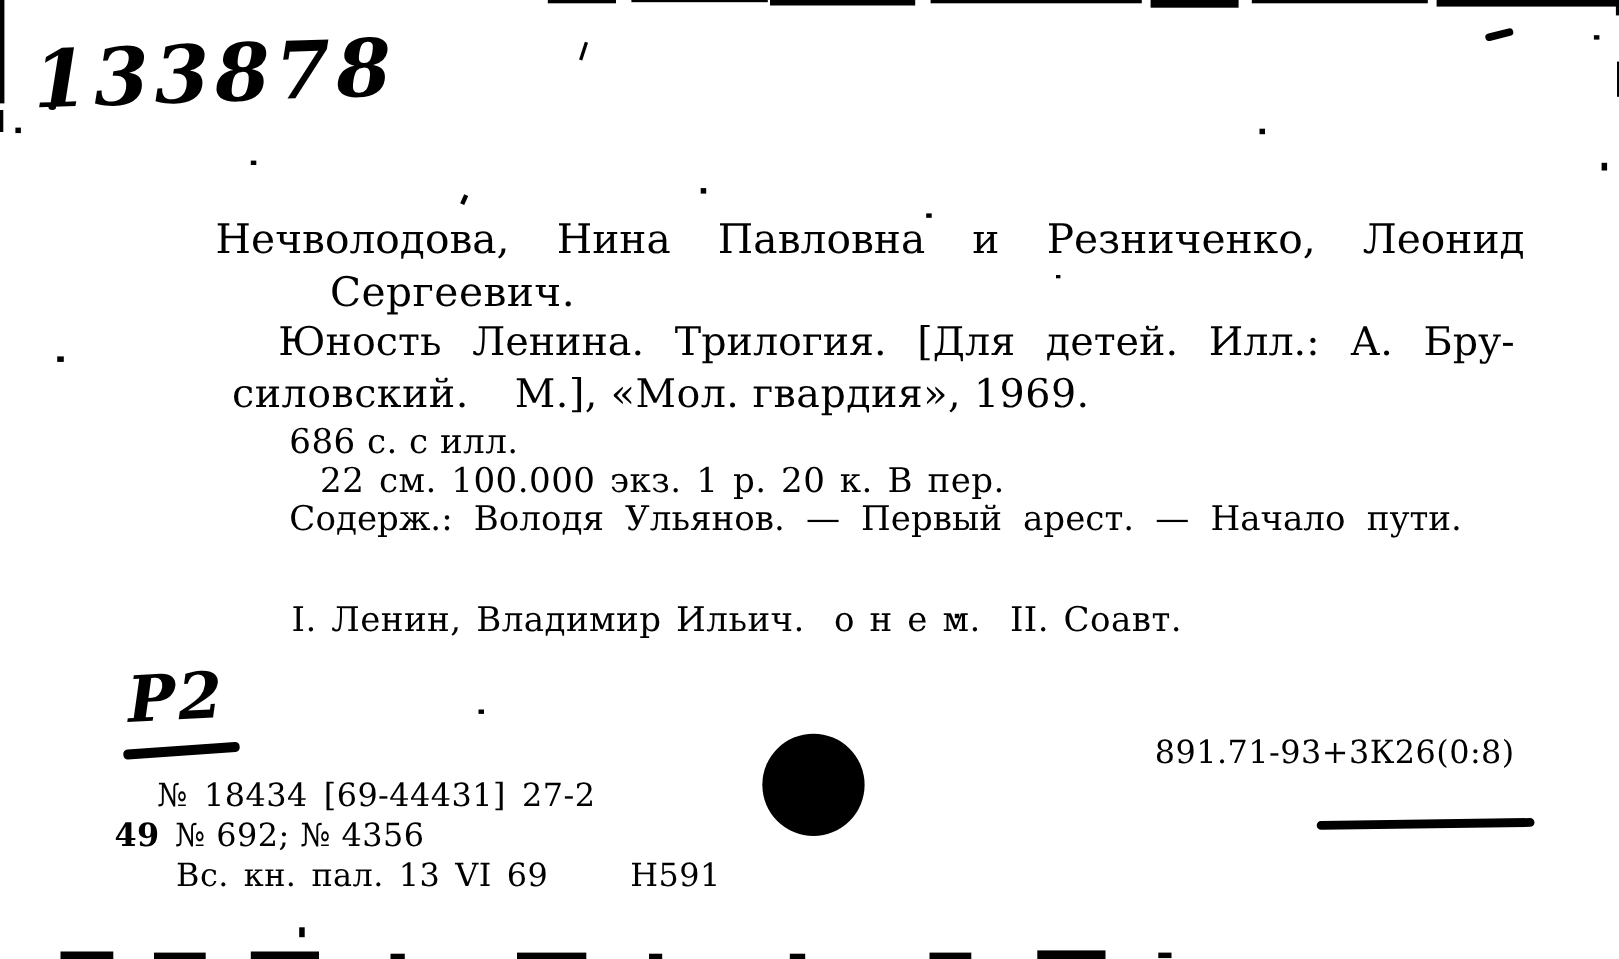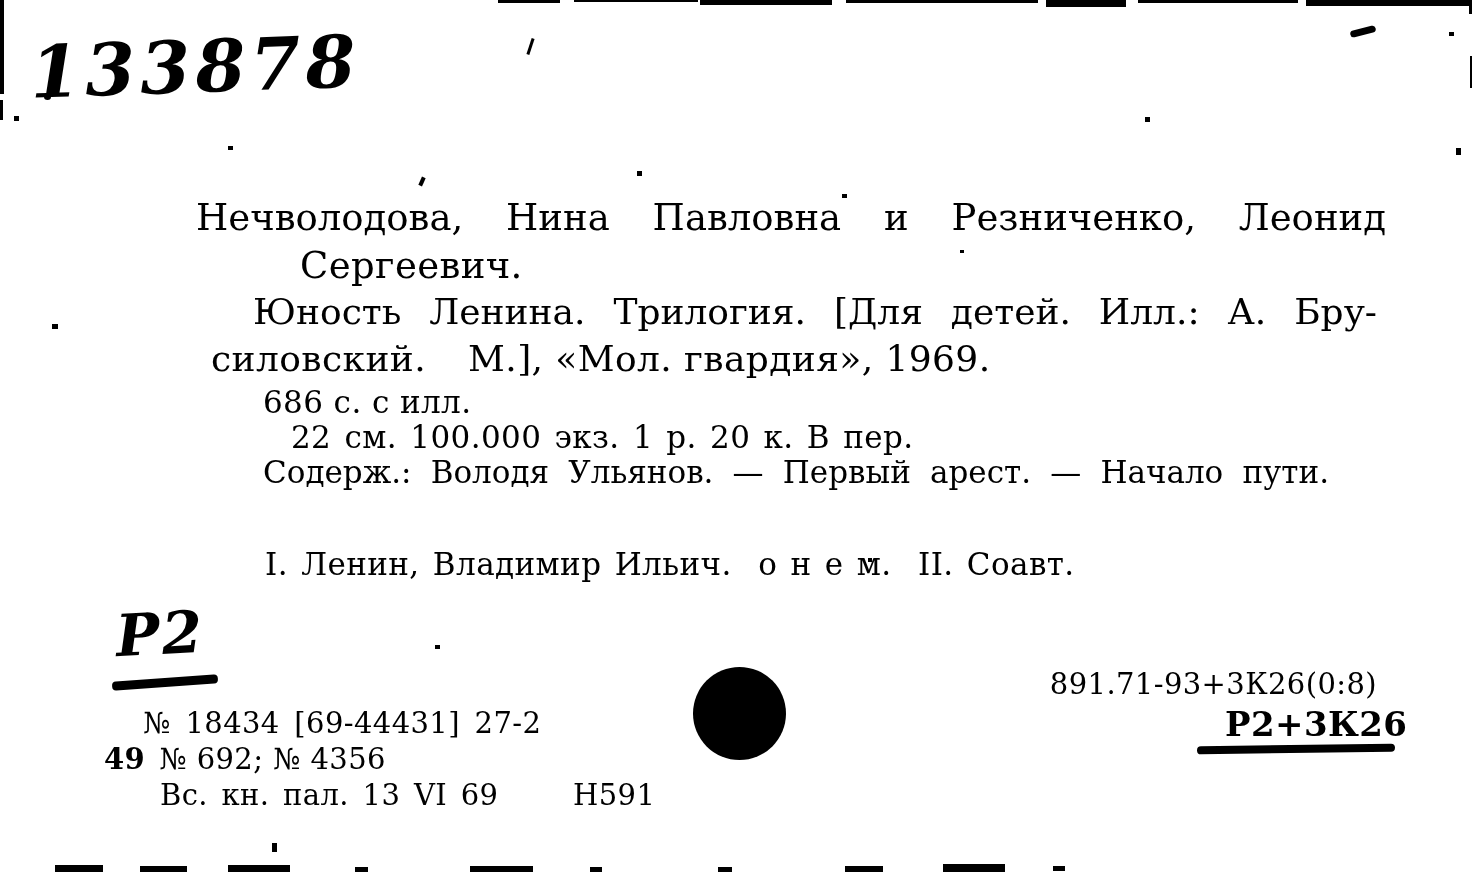--- a/index.html
+++ b/index.html
@@ -82,21 +82,20 @@
   <div class="underline-bar" style="left:112px; top:678px; width:106px; height:9px; border-radius:4px; transform:rotate(-4deg);"></div>
 
   <div class="abs stamp line" style="left:143px; top:708px; word-spacing:5px;">№ 18434 [69-44431] 27-2</div>
   <div class="abs" style="left:104px; top:744px;">
     <span class="stamp line" style="font-weight:bold;margin-top:17px;">49</span><span class="stamp line" style="margin-left:14px;">№ 692; № 4356</span>
   </div>
   <div class="abs stamp line" style="left:160px; top:780px; word-spacing:4px;">Вс. кн. пал. 13 VI 69</div>
   <div class="abs stamp line" style="left:573px; top:780px;">Н591</div>
 
   <div class="abs stamp line" style="left:1035px; top:669px; width:342px; text-align:right;">891.71-93+3К26(0:8)</div>
-  <div class="abs stamp line" style="left:1225px; top:706px; font-weight:bold; font-size:34px;">Р2+3К26</div>
   <div class="underline-bar" style="left:1197px; top:745px; width:198px; height:8px; border-radius:4px; transform:rotate(-0.8deg);"></div>
 
   <div class="hole-punch"></div>
 
   <div class="noise" style="left:498px;top:0;width:62px;height:3px"></div>
   <div class="noise" style="left:574px;top:0;width:124px;height:2px"></div>
   <div class="noise" style="left:700px;top:0;width:132px;height:5px"></div>
   <div class="noise" style="left:846px;top:0;width:192px;height:3px"></div>
   <div class="noise" style="left:1046px;top:0;width:80px;height:7px"></div>
   <div class="noise" style="left:1138px;top:0;width:160px;height:3px"></div>

